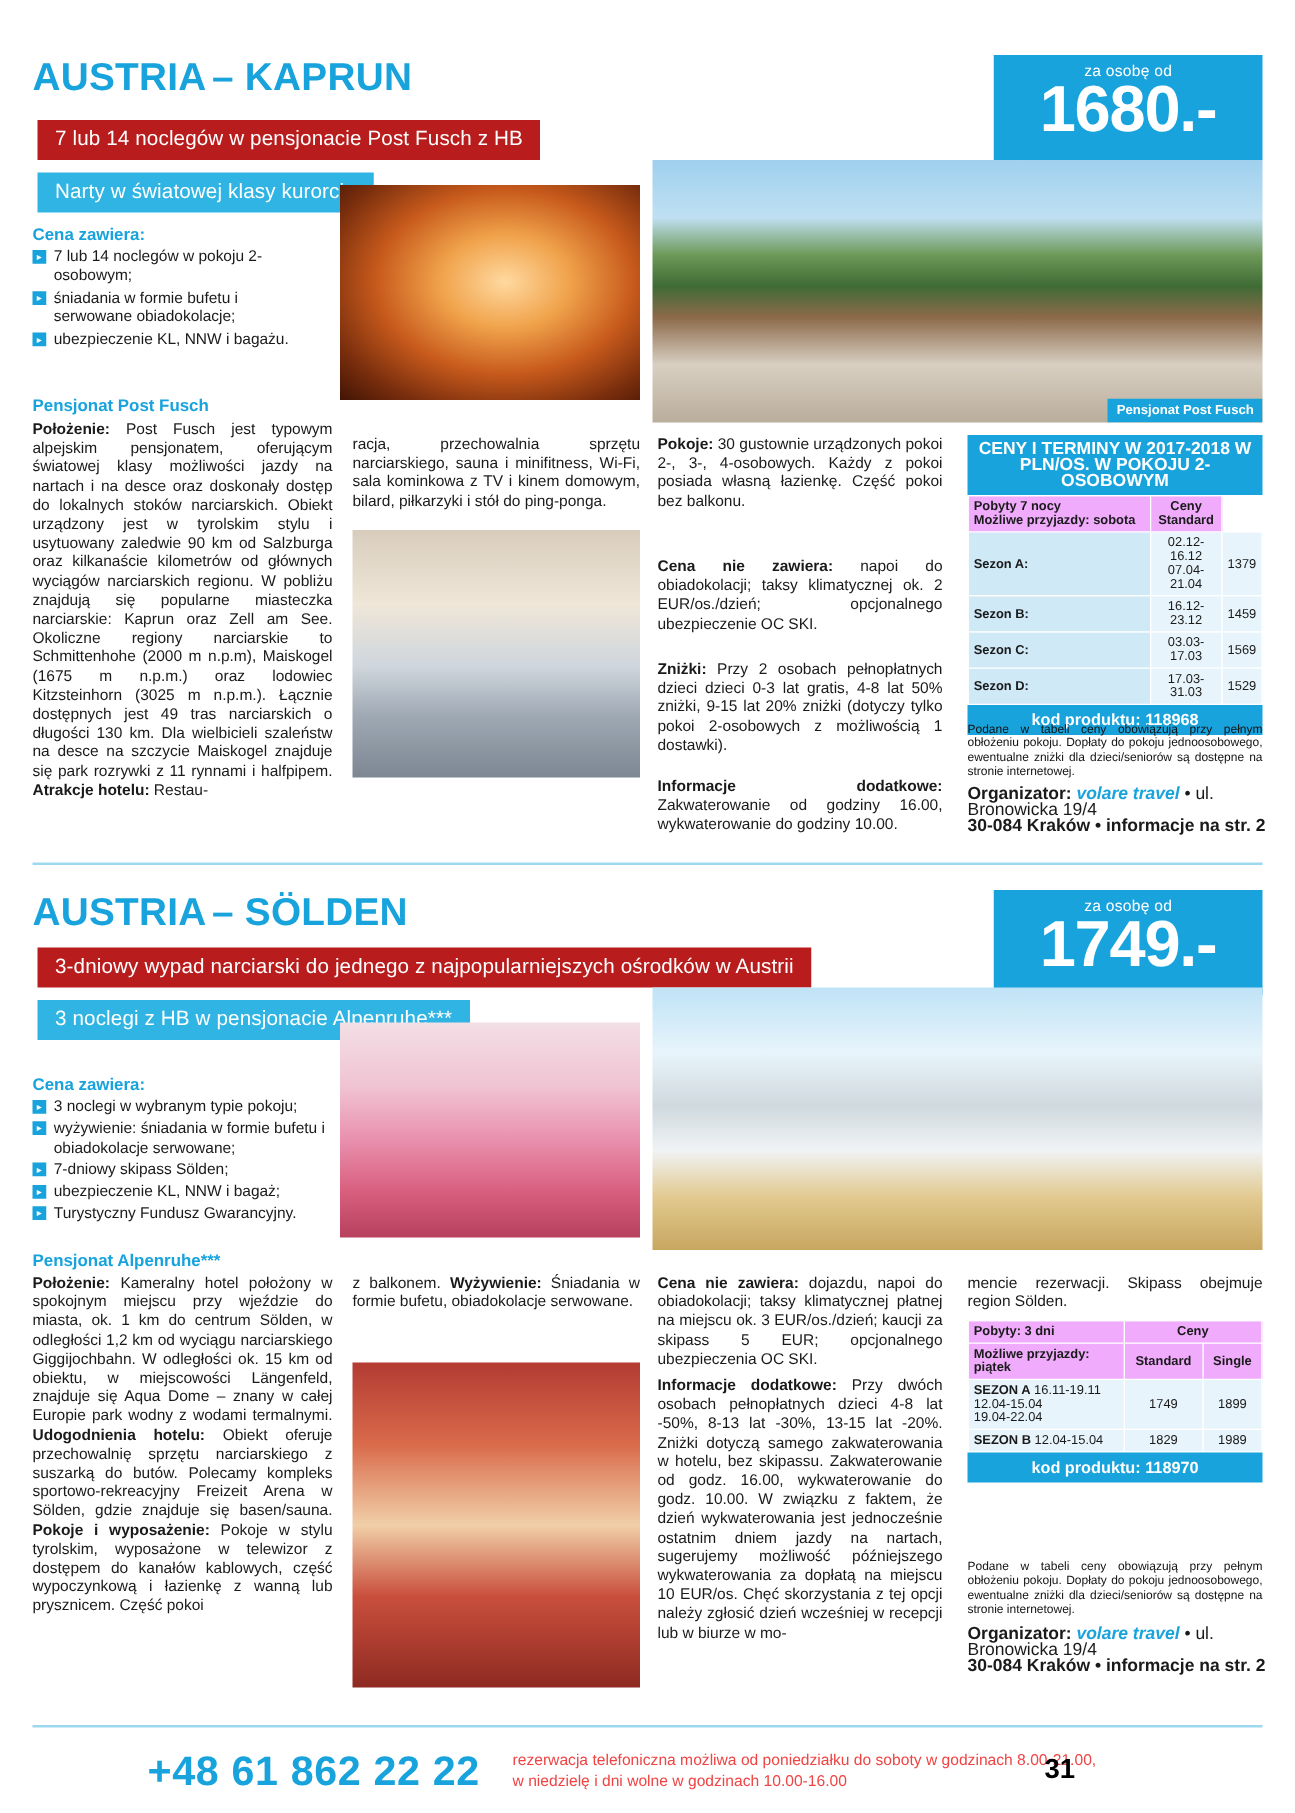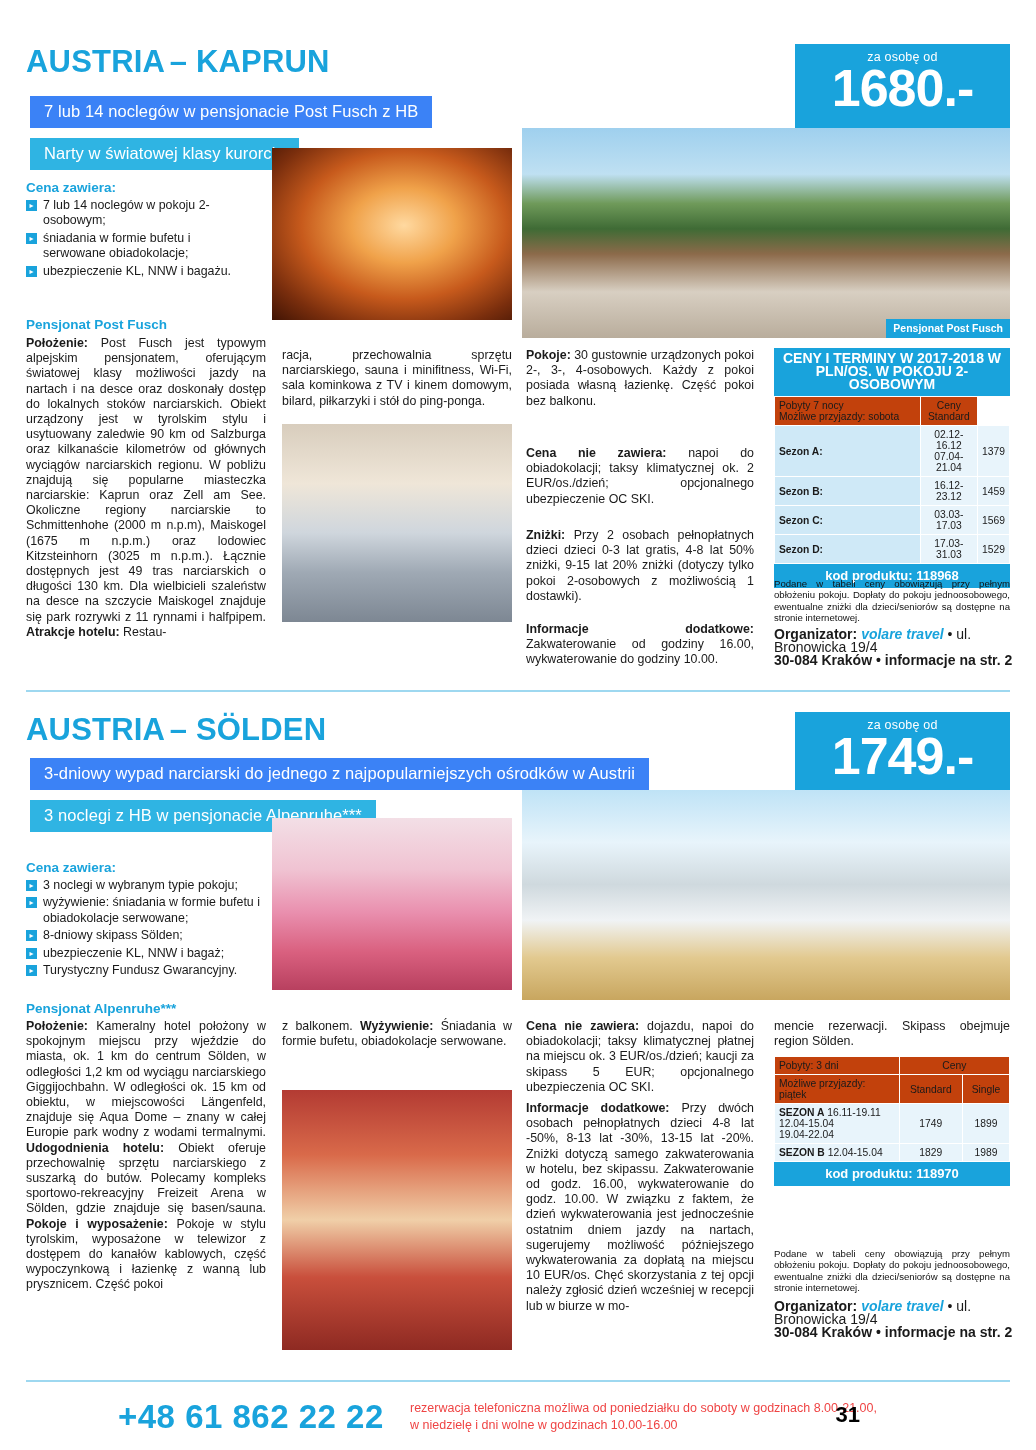--- a/index.html
+++ b/index.html
@@ -10,21 +10,21 @@
     font-family:"Liberation Sans", sans-serif;
     color:#1a1a1a;
     overflow:hidden;
   }
   .page { position:relative; width:1036px; height:1450px; }
 
   
   .hdr-title { font-size:31px; font-weight:bold; color:#19a3dc; letter-spacing:.2px; }
 
   .ribbon {
-    background:#3b82f6; color:#fff; font-size:16.5px;
+    background:#b91c1c; color:#fff; font-size:16.5px;
     padding:6px 14px 7px 14px; display:inline-block;
     letter-spacing:.1px; white-space:nowrap;
   }
   .ribbon2 { background:#2fb4e3; }
 
   .sec-title { color:#19a3dc; font-weight:bold; font-size:13.5px; margin-bottom:3px;}
   .body-text { font-size:12.4px; line-height:15.2px; text-align:justify; }
   .body-text b { font-weight:bold; }
 
   ul.bullets { list-style:none; margin:0; padding:0; }
@@ -55,21 +55,21 @@
   
   .ptable { position:absolute; width:236px; font-size:10.6px; }
   .ptable .thead {
     background:#19a3dc; color:#fff; text-align:center; font-weight:bold;
     padding:4px 4px 5px; line-height:13px; font-size:14px;
   }
   .ptable table { width:100%; border-collapse:collapse; }
   .ptable td, .ptable th {
     border:1px solid #ffffff; padding:3px 4px; font-size:10.3px;
   }
-  .ptable .sub { background:#c2410c; font-weight:normal; text-align:center; }
+  .ptable .sub { background:#f0abfc; font-weight:bold; text-align:center; }
   .ptable .lft { background:#cfe9f7; font-weight:bold; text-align:left; }
   .ptable .cell { background:#e8f4fb; text-align:center; }
   .ptable .cellL { background:#e8f4fb; text-align:left; }
   .kod {
     background:#19a3dc; color:#fff; text-align:center; font-weight:bold;
     font-size:13px; padding:4px 0 5px;
   }
   .note { font-size:9.6px; line-height:11.4px; color:#111; text-align:justify; }
   .org { font-size:14px; line-height:13px; }
   .org b { font-weight:bold; }
@@ -208,21 +208,21 @@
 
     <div class="photo img-room2" style="left:272px;top:818px;width:240px;height:172px;"></div>
     <div class="photo img-winter" style="left:522px;top:790px;width:488px;height:210px;"></div>
     <div class="photo img-dining" style="left:282px;top:1090px;width:230px;height:260px;"></div>
 
     <div style="position:absolute;left:26px;top:860px;width:235px;">
       <div class="sec-title">Cena zawiera:</div>
       <ul class="bullets">
         <li><span class="bt">▸</span><span>3 noclegi w wybranym typie pokoju;</span></li>
         <li><span class="bt">▸</span><span>wyżywienie: śniadania w formie bufetu i obiadokolacje serwowane;</span></li>
-        <li><span class="bt">▸</span><span>8-dniowy skipass Sölden;</span></li>
+        <li><span class="bt">▸</span><span>7-dniowy skipass Sölden;</span></li>
         <li><span class="bt">▸</span><span>ubezpieczenie KL, NNW i bagaż;</span></li>
         <li><span class="bt">▸</span><span>Turystyczny Fundusz Gwarancyjny.</span></li>
       </ul>
     </div>
 
     <div class="sec-title" style="position:absolute;left:26px;top:1001px;">Pensjonat Alpenruhe***</div>
 
     <div class="body-text" style="position:absolute;left:26px;top:1019px;width:240px;"><b>Położenie:</b> Kameralny hotel położony w spokojnym miejscu przy wjeździe do miasta, ok. 1 km do centrum Sölden, w odległości 1,2 km od wyciągu narciarskiego Giggijochbahn. W odległości ok. 15 km od obiektu, w miejscowości Längenfeld, znajduje się Aqua Dome – znany w całej Europie park wodny z wodami termalnymi. <b>Udogodnienia hotelu:</b> Obiekt oferuje przechowalnię sprzętu narciarskiego z suszarką do butów. Polecamy kompleks sportowo-rekreacyjny Freizeit Arena w Sölden, gdzie znajduje się basen/sauna. <b>Pokoje i wyposażenie:</b> Pokoje w stylu tyrolskim, wyposażone w telewizor z dostępem do kanałów kablowych, część wypoczynkową i łazienkę z wanną lub prysznicem. Część pokoi</div>
     <div class="body-text" style="position:absolute;left:282px;top:1019px;width:230px;">z balkonem. <b>Wyżywienie:</b> Śniadania w formie bufetu, obiadokolacje serwowane.</div>
 

